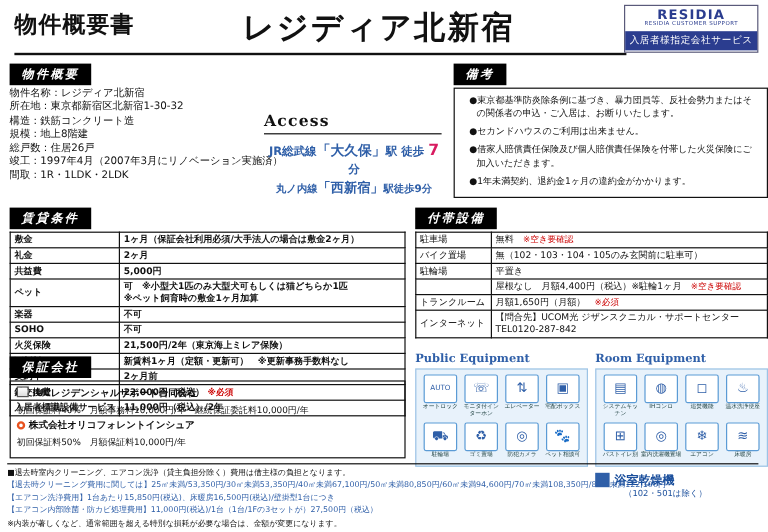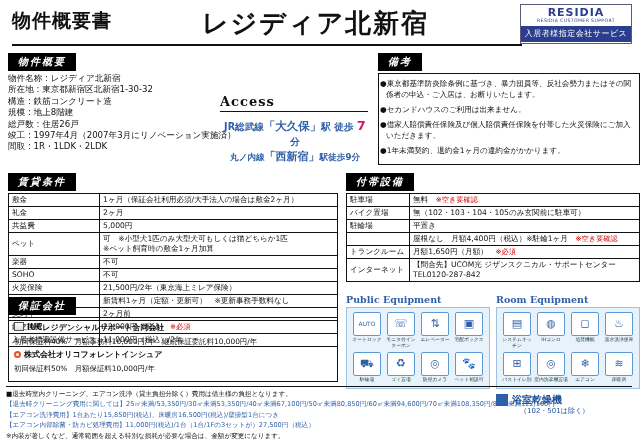--- a/index.html
+++ b/index.html
@@ -67,28 +67,28 @@
   }
   .access-rule{width:148px;height:1px;background:#111;margin:0 0 6px 0;}
   .access-line{font-size:9.6px;color:#2f5fa8;font-weight:bold;text-align:center;line-height:15px;}
   .access-line .station{font-size:11.5px;}
   .access-line .num{color:#d81b60;font-size:13px;font-weight:bold;}
   .access-line2{font-size:8.6px;color:#2f5fa8;font-weight:bold;text-align:center;line-height:15px;}
   .access-line2 .station{font-size:11px;}
 
   
   .remarks{
-    border:1px solid #111;box-sizing:border-box;padding:4px 1px;
+    border:1px solid #111;box-sizing:border-box;padding:4px 12px;
     font-size:7.6px;line-height:11px;min-height:86px;
   }
   .remarks p{margin:0 0 4px 0;text-indent:-6px;padding-left:6px;}
 
   
   table{border-collapse:collapse;width:100%;}
-  .t1{font-size:7.6px;}
+  .t1{font-size:7.6px;font-weight:bold;}
   .t1 td{border:1px solid #111;padding:1px 3px;line-height:10px;vertical-align:middle;}
   .t1 td.k{width:58px;white-space:nowrap;}
   .note-red{color:#cc0000;font-size:7.2px;}
 
   
   .t2{font-size:7.6px;}
   .t2 td{border:1px solid #111;padding:1px 3px;line-height:10px;}
   .t2 td.k{width:56px;white-space:nowrap;}
 
   

